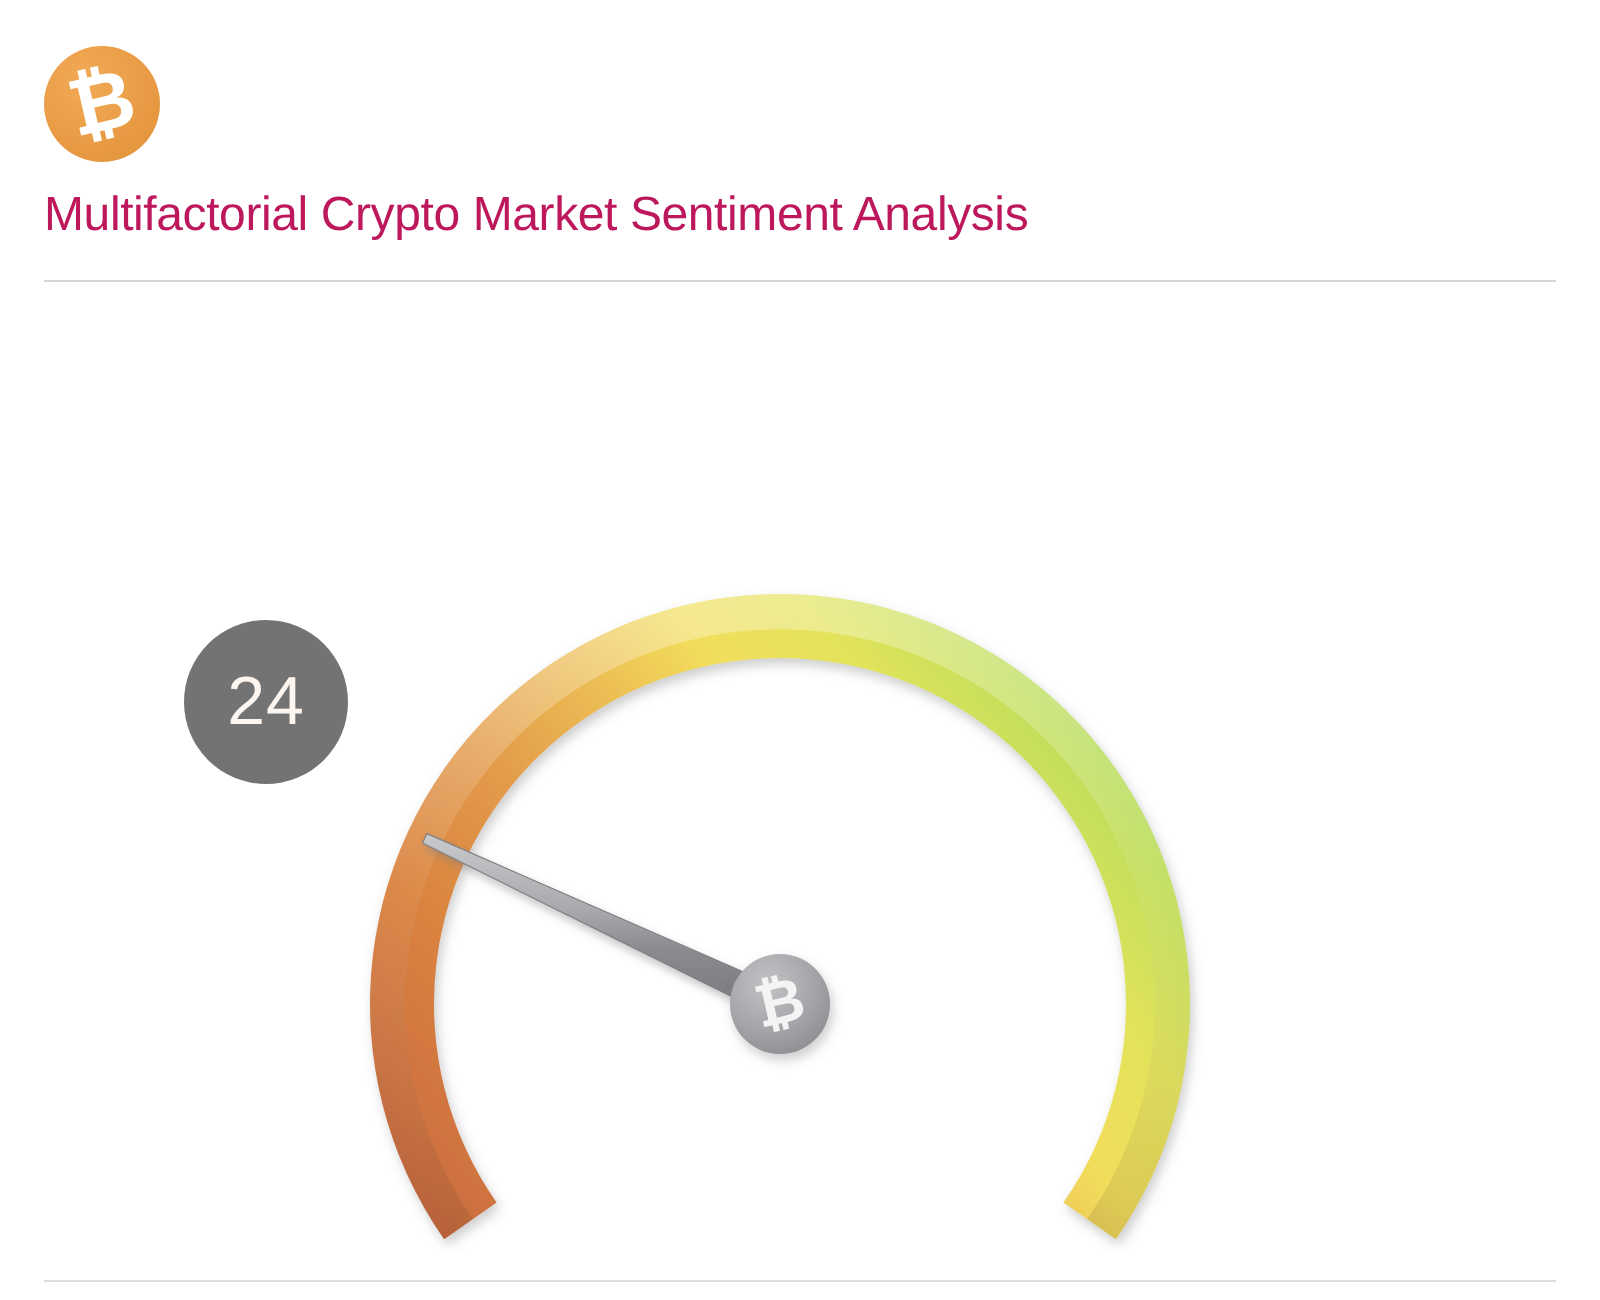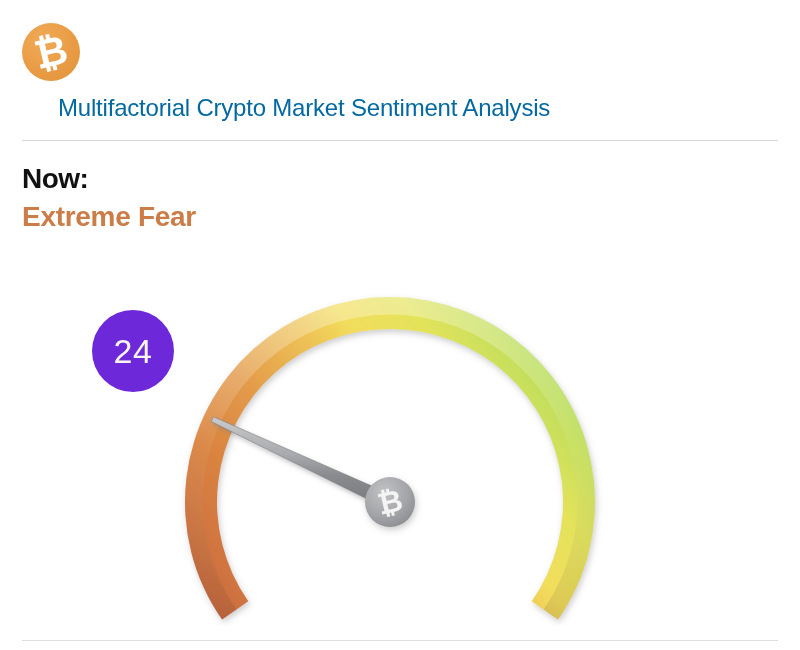--- a/index.html
+++ b/index.html
@@ -64,25 +64,24 @@
     font-weight: bold;
     color: #0d0d0d;
     letter-spacing: -1px;
     line-height: 1;
     white-space: nowrap;
   }
   .page-subtitle {
     margin-top: 9px;
     font-size: 24px;
     font-weight: normal;
-    color: #0369a1;
+    color: #be185d;
     letter-spacing: -0.2px;
     line-height: 1.1;
     white-space: nowrap;
-    margin-left: 36px;
   }
   .divider {
     position: absolute;
     left: 22px;
     width: 756px;
     height: 1px;
     background: #d6d6d6;
   }
   .divider.top { top: 140px; }
   .divider.bottom { top: 640px; background: #dedede; }
@@ -150,24 +149,20 @@
     <div class="title-row">
       <div class="btc-logo">
         <div class="glyph">₿</div>
       </div>
     </div>
     <div class="page-subtitle">Multifactorial Crypto Market Sentiment Analysis</div>
   </div>
 
   <div class="divider top"></div>
 
-  <div class="now-block">
-    <div class="now-label">Now:</div>
-    <div class="now-value" style="color: rgb(203, 124, 71);">Extreme Fear</div>
-  </div>
 
   <div class="gauge-wrap">
     <svg class="gauge-svg" width="800" height="390" viewBox="0 0 800 390">
       <defs>
         <linearGradient id="arcGrad" gradientUnits="userSpaceOnUse" x1="185" y1="345" x2="600" y2="30">
           <stop id="gs0" offset="0" stop-color="#c96a3f"></stop>
           <stop id="gs1" offset="0.18" stop-color="#d9823f"></stop>
           <stop id="gs2" offset="0.32" stop-color="#e39a4a"></stop>
           <stop id="gs3" offset="0.46" stop-color="#edc055"></stop>
           <stop id="gs4" offset="0.55" stop-color="#f2dd5c"></stop>
@@ -219,18 +214,18 @@
         <path id="needleShape" fill="url(#needleGrad)" stroke="#7f8083" stroke-width="0.6" d="M 213.43 180.79 L 211.23 185.51 L 391.36 274.91 L 397.70 261.32 Z"></path>
       </g>
 
       <g filter="url(#softShadow)">
         <circle id="hubCircle" cx="390" cy="266" r="25" fill="url(#hubGrad)"></circle>
         <text id="hubGlyph" x="390" y="266" text-anchor="middle" dominant-baseline="central" font-family="Liberation Sans, sans-serif" font-size="30" font-weight="bold" fill="#f4f4f4" transform="rotate(-13 390 266)">₿</text>
       </g>
     </svg>
   </div>
 
-  <div class="value-badge" style="background: #6d28d9;">
+  <div class="value-badge" style="background: #737373;">
     <span style="color: rgb(253, 246, 240);">24</span>
   </div>
 
   <div class="divider bottom"></div>
 </div>
 
 </body></html>

